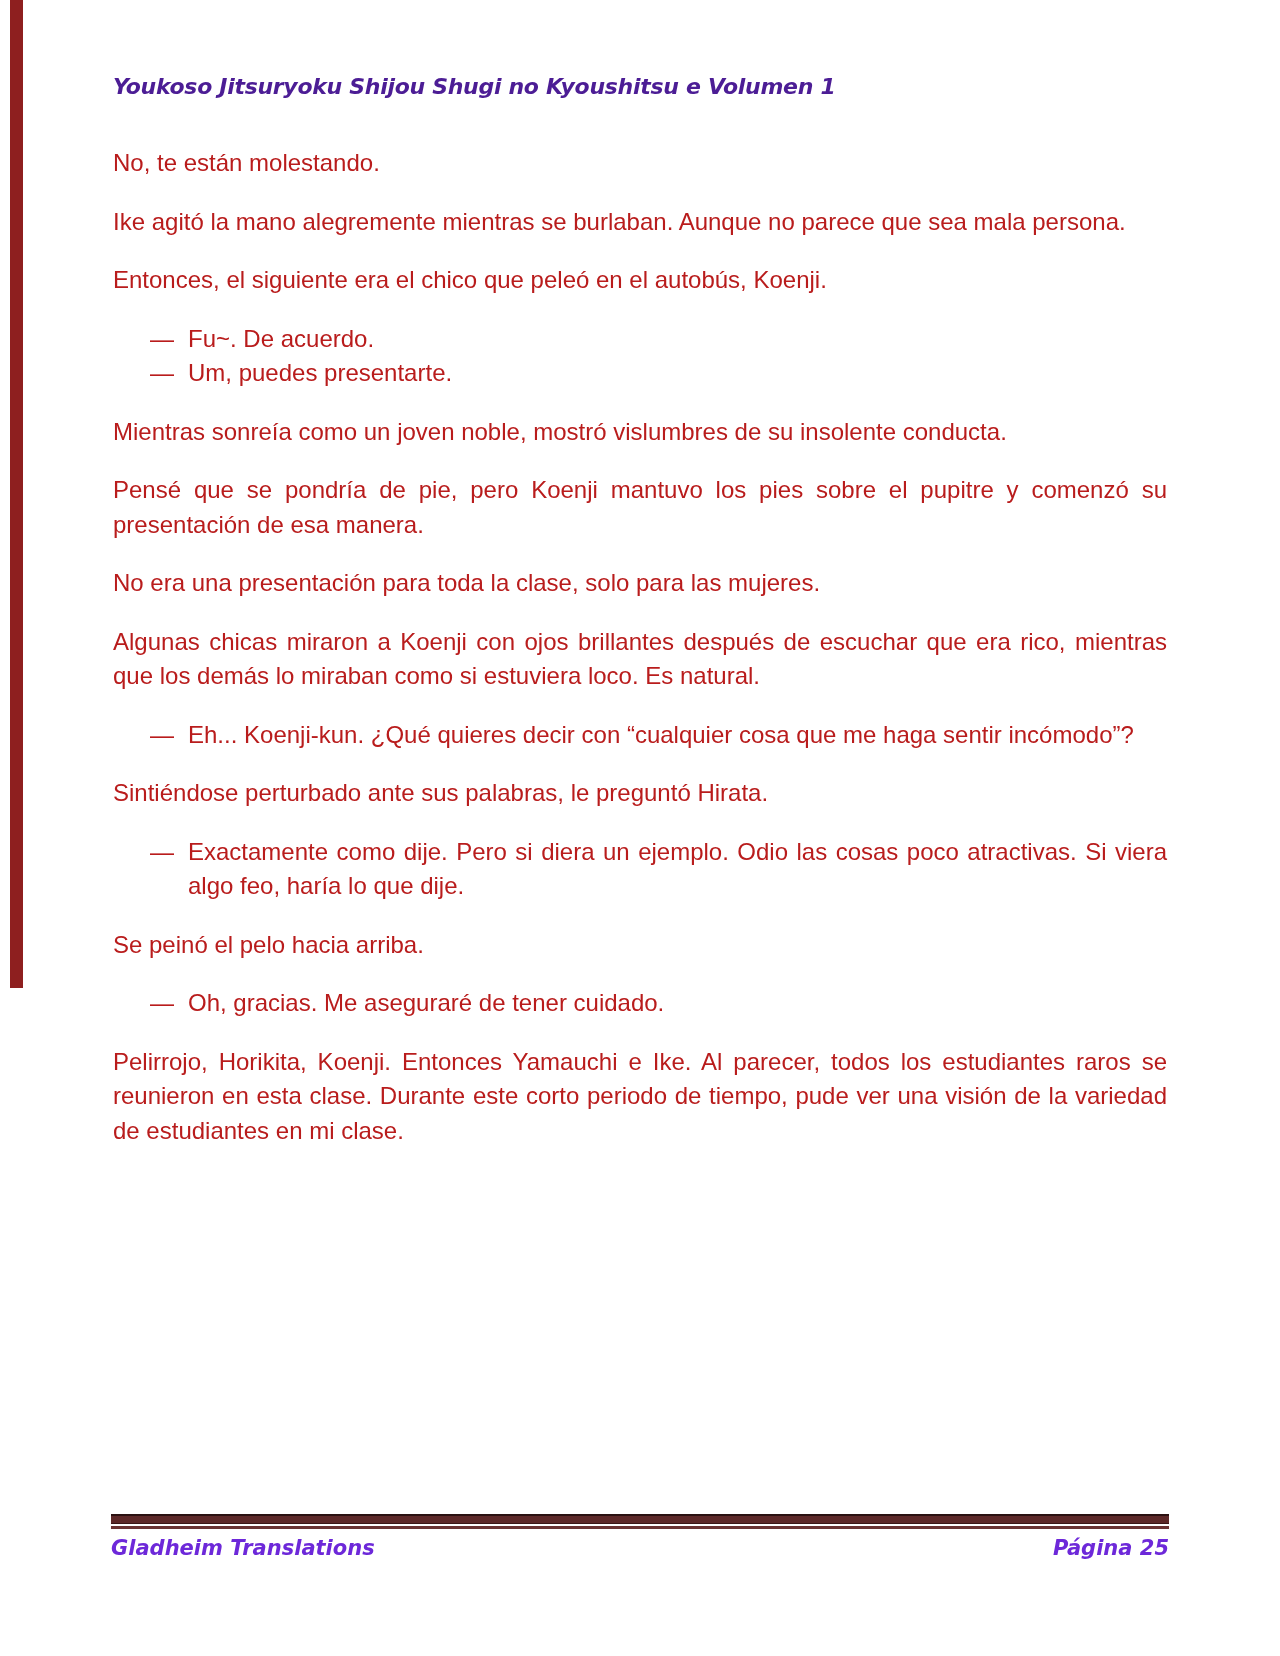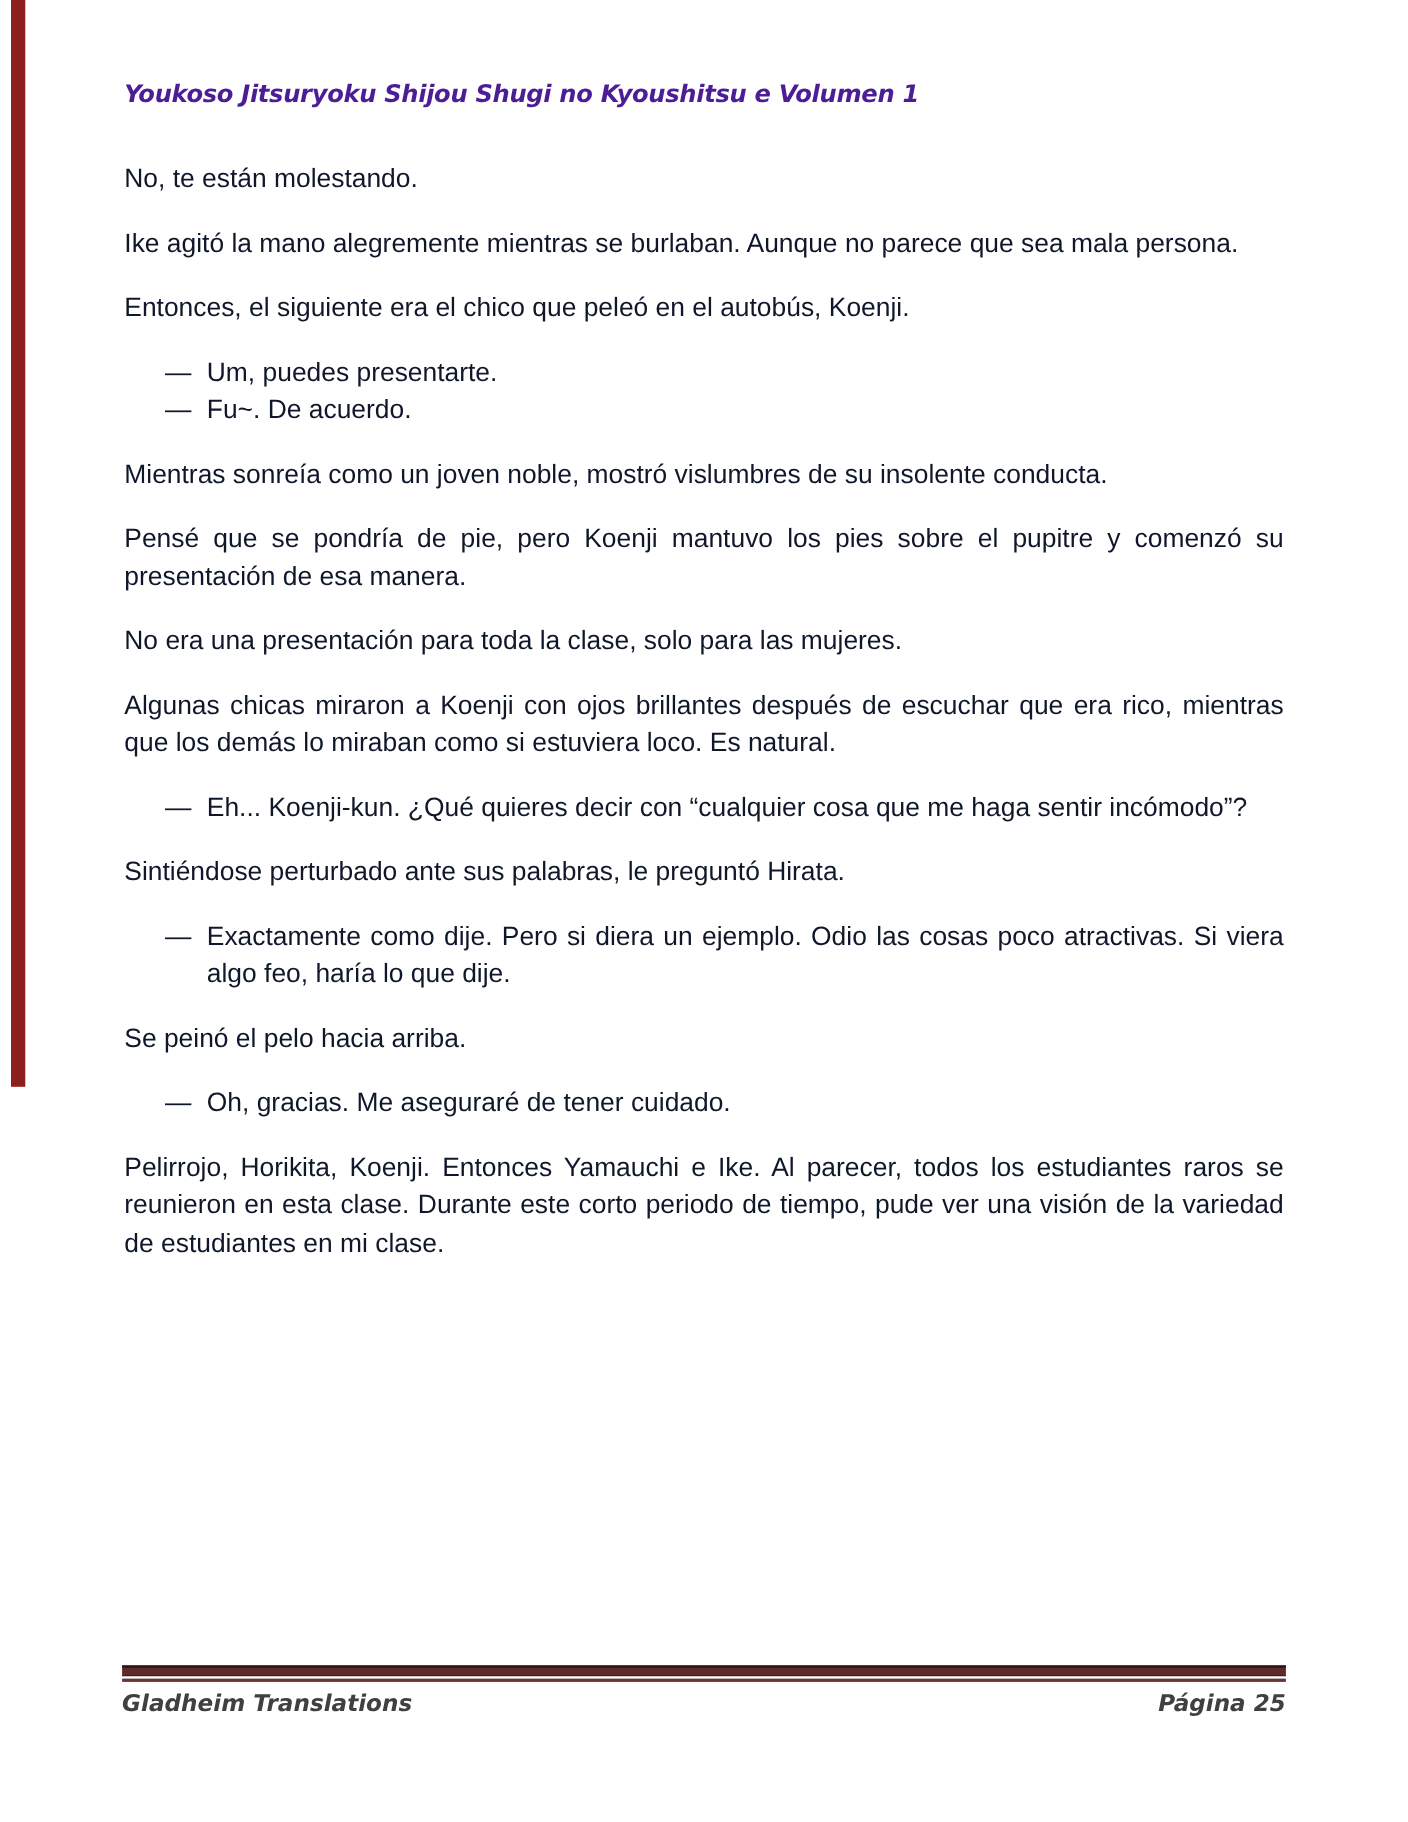--- a/index.html
+++ b/index.html
@@ -36,21 +36,21 @@
   .doc-content {
     position: absolute;
     left: 113px; top: 146px;
     width: 1054px;
   }
   .doc-content p {
     margin: 0 0 24px 0;
     font-size: 24px;
     line-height: 34.5px;
     text-align: justify;
-    color: #0f172a;
+    color: #b91c1c;
   }
   .dialogue { margin: 0 0 24px 0; }
   .dialogue p {
     margin: 0;
     padding-left: 75px;
     text-indent: -38px;
   }
   .dash {
     display: inline-block;
     width: 38px;
@@ -71,40 +71,40 @@
   .rule-thin { height: 3px; background: #6b3434; }
   .footer-row {
     margin-top: 7px;
     display: flex;
     justify-content: space-between;
     align-items: baseline;
     font-family: "DejaVu Sans", sans-serif;
     font-weight: bold;
     font-style: italic;
     font-size: 21px;
-    color: #404040;
+    color: #6d28d9;
   }
 </style>
 </head>
 <body>
 
 <div class="page">
   <div class="left-accent-bar"></div>
 
   <header class="doc-header">
     <span>Youkoso Jitsuryoku Shijou Shugi no Kyoushitsu e Volumen 1</span>
   </header>
 
   <main class="doc-content" id="content">
       <p>No, te están molestando.</p>
       <p>Ike agitó la mano alegremente mientras se burlaban. Aunque no parece que sea mala persona.</p>
       <p>Entonces, el siguiente era el chico que peleó en el autobús, Koenji.</p>
       <div class="dialogue">
+        <p><span class="dash">—</span>Fu~. De acuerdo.</p>
         <p><span class="dash">—</span>Um, puedes presentarte.</p>
-        <p><span class="dash">—</span>Fu~. De acuerdo.</p>
       </div>
       <p>Mientras sonreía como un joven noble, mostró vislumbres de su insolente conducta.</p>
       <p>Pensé que se pondría de pie, pero Koenji mantuvo los pies sobre el pupitre y comenzó su presentación de esa manera.</p>
       <p>No era una presentación para toda la clase, solo para las mujeres.</p>
       <p>Algunas chicas miraron a Koenji con ojos brillantes después de escuchar que era rico, mientras que los demás lo miraban como si estuviera loco. Es natural.</p>
       <div class="dialogue">
         <p><span class="dash">—</span>Eh... Koenji-kun. ¿Qué quieres decir con “cualquier cosa que me haga sentir incómodo”?</p>
       </div>
       <p>Sintiéndose perturbado ante sus palabras, le preguntó Hirata.</p>
       <div class="dialogue">

